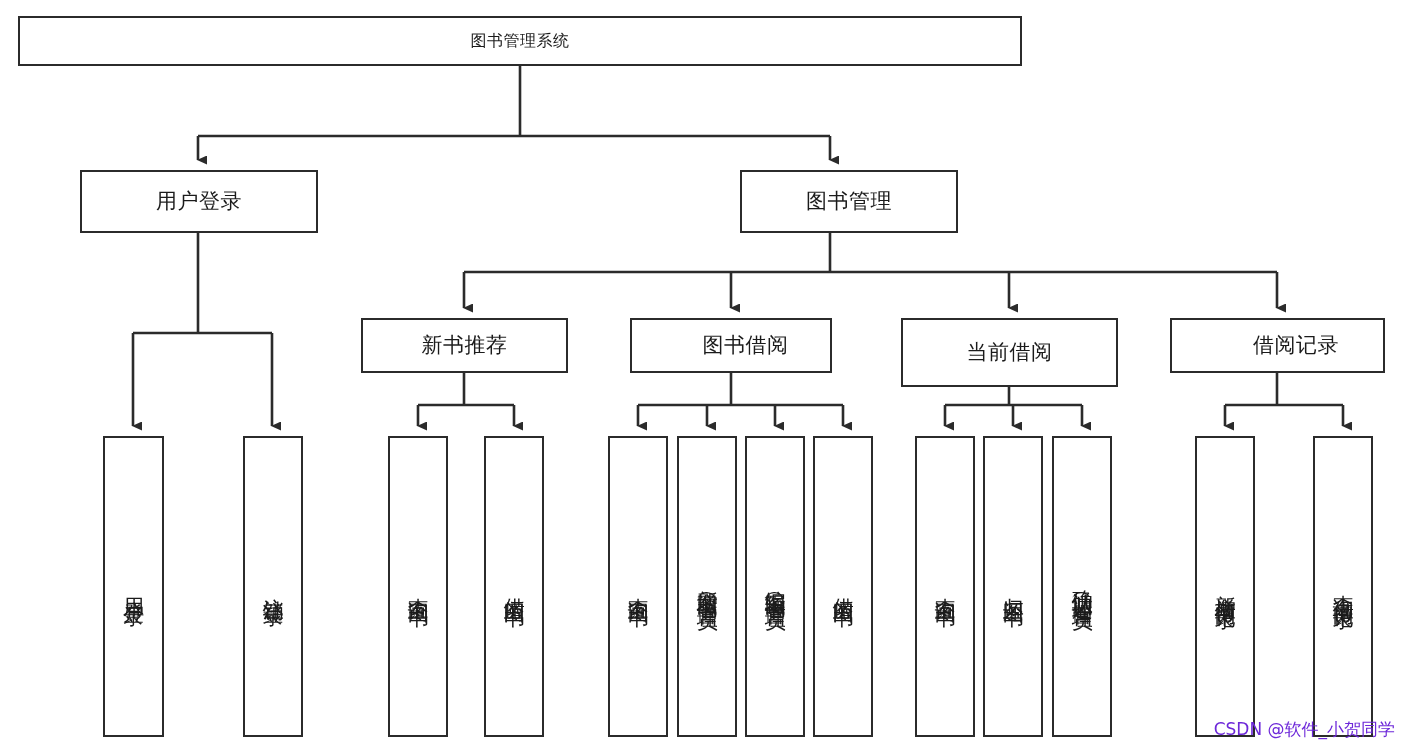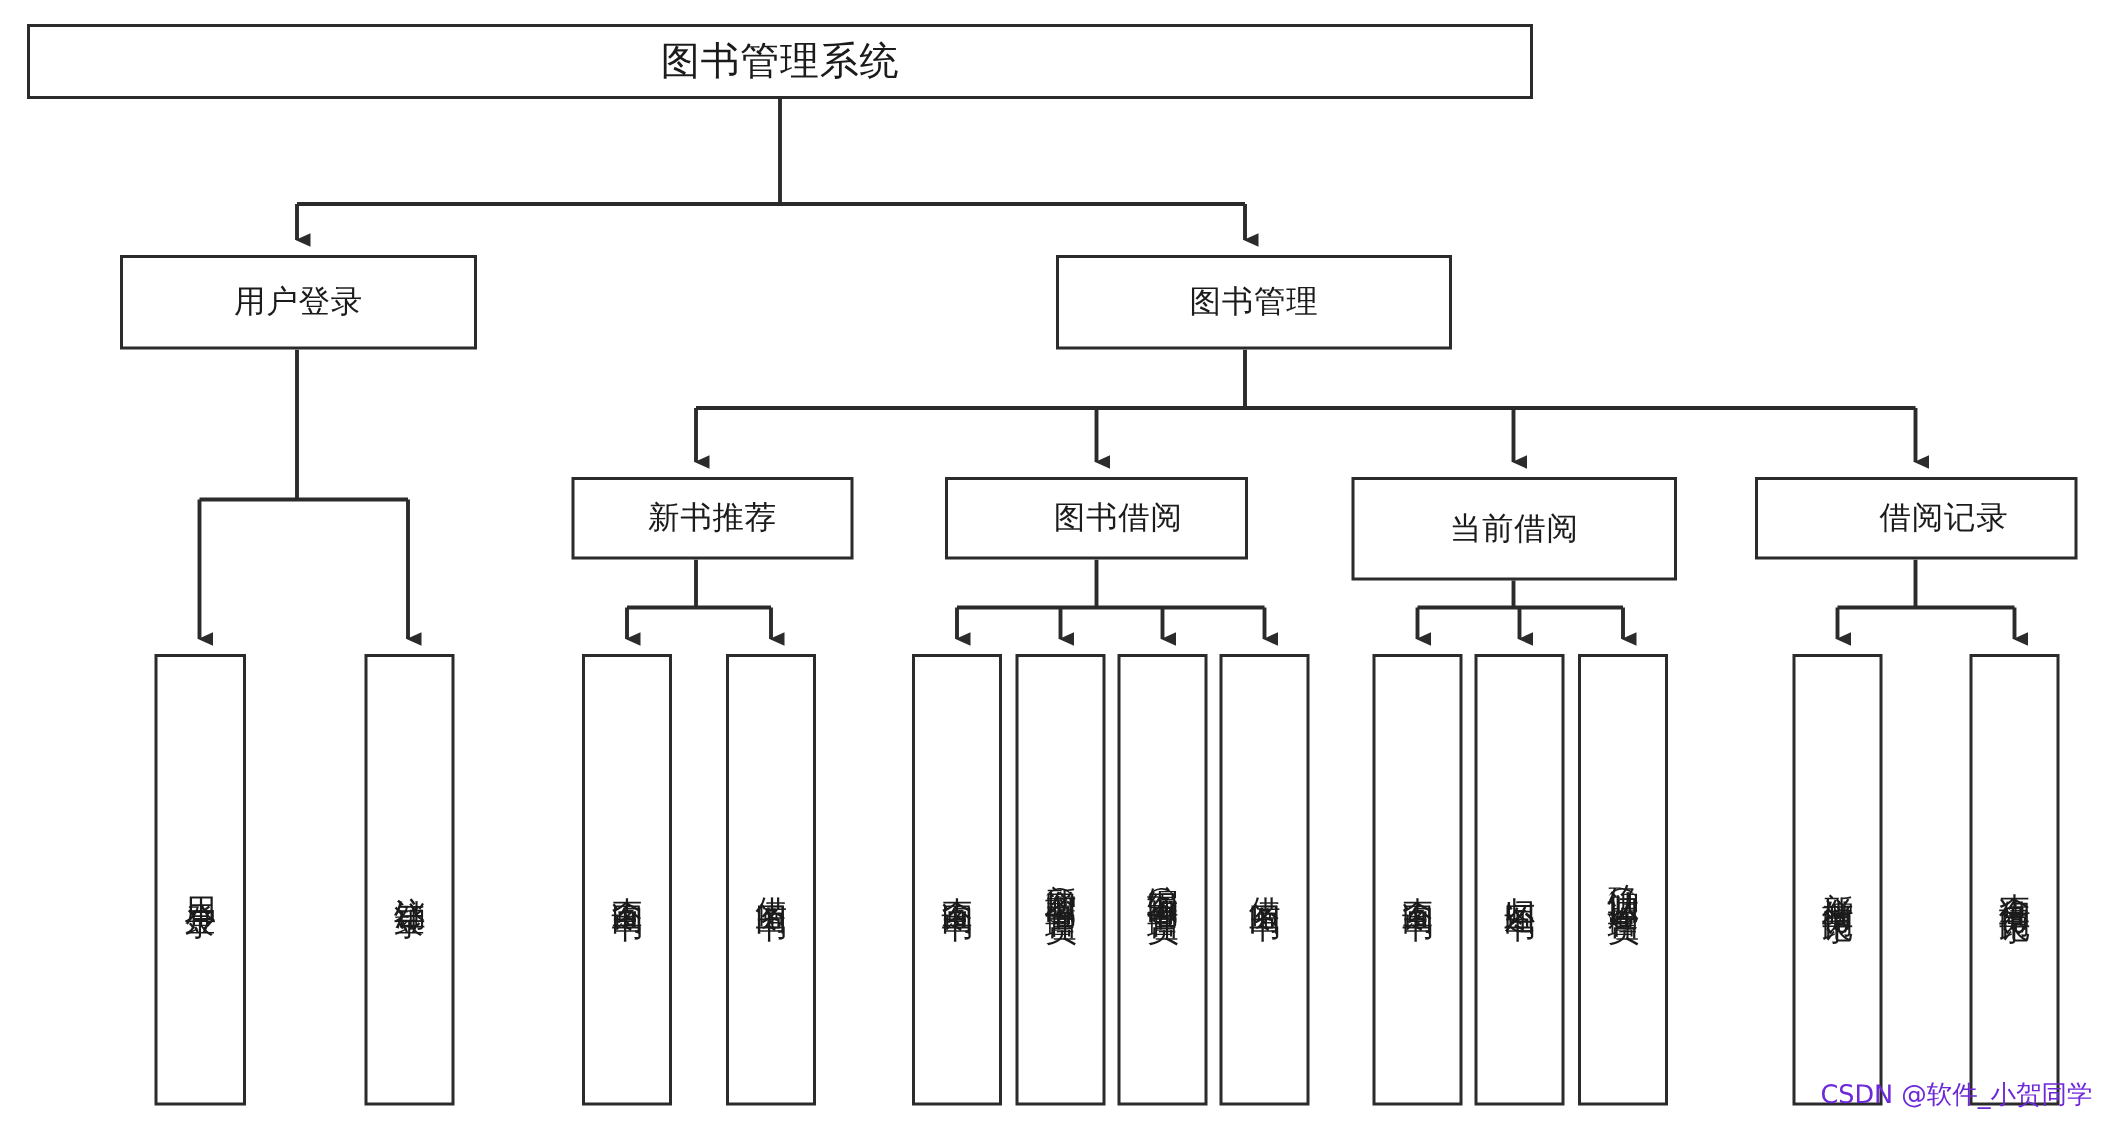--- a/index.html
+++ b/index.html
@@ -39,21 +39,21 @@
     color: #1b1b1b;
     text-align: center;
     line-height: 1.18;
     white-space: nowrap;
   }
   .node.horiz .node-label {
     font-size: 21px;
     letter-spacing: 0.5px;
   }
   .node.root .node-label {
-    font-size: 26px;
+    font-size: 16px;
     letter-spacing: 0.5px;
   }
   .node.vert {
     align-items: center;
     justify-content: center;
   }
   .node.vert .node-label {
     writing-mode: vertical-rl;
     text-orientation: upright;
     font-size: 21px;
@@ -128,25 +128,25 @@
     </g>
   </svg>
 
   <div class="node root horiz" style="left:18px; top:16px; width:1004px; height:50px;">
     <span class="node-label">图书管理系统</span>
   </div>
 
   <div class="node horiz" style="left:80px; top:170px; width:238px; height:63px;">
     <span class="node-label">用户登录</span>
   </div>
-  <div class="node horiz" style="left:704px; top:170px; width:264px; height:63px;">
+  <div class="node horiz" style="left:740px; top:170px; width:218px; height:63px;">
     <span class="node-label">图书管理</span>
   </div>
 
-  <div class="node horiz" style="left:361px; top:318px; width:188px; height:55px;margin-left:20px;">
+  <div class="node horiz" style="left:361px; top:318px; width:207px; height:55px;">
     <span class="node-label">新书推荐</span>
   </div>
   <div class="node horiz" style="left:630px; top:318px; width:202px; height:55px;padding-left:29px;">
     <span class="node-label">图书借阅</span>
   </div>
   <div class="node horiz" style="left:901px; top:318px; width:217px; height:69px;">
     <span class="node-label">当前借阅</span>
   </div>
   <div class="node horiz" style="left:1170px; top:318px; width:215px; height:55px;padding-left:37px;">
     <span class="node-label">借阅记录</span>

